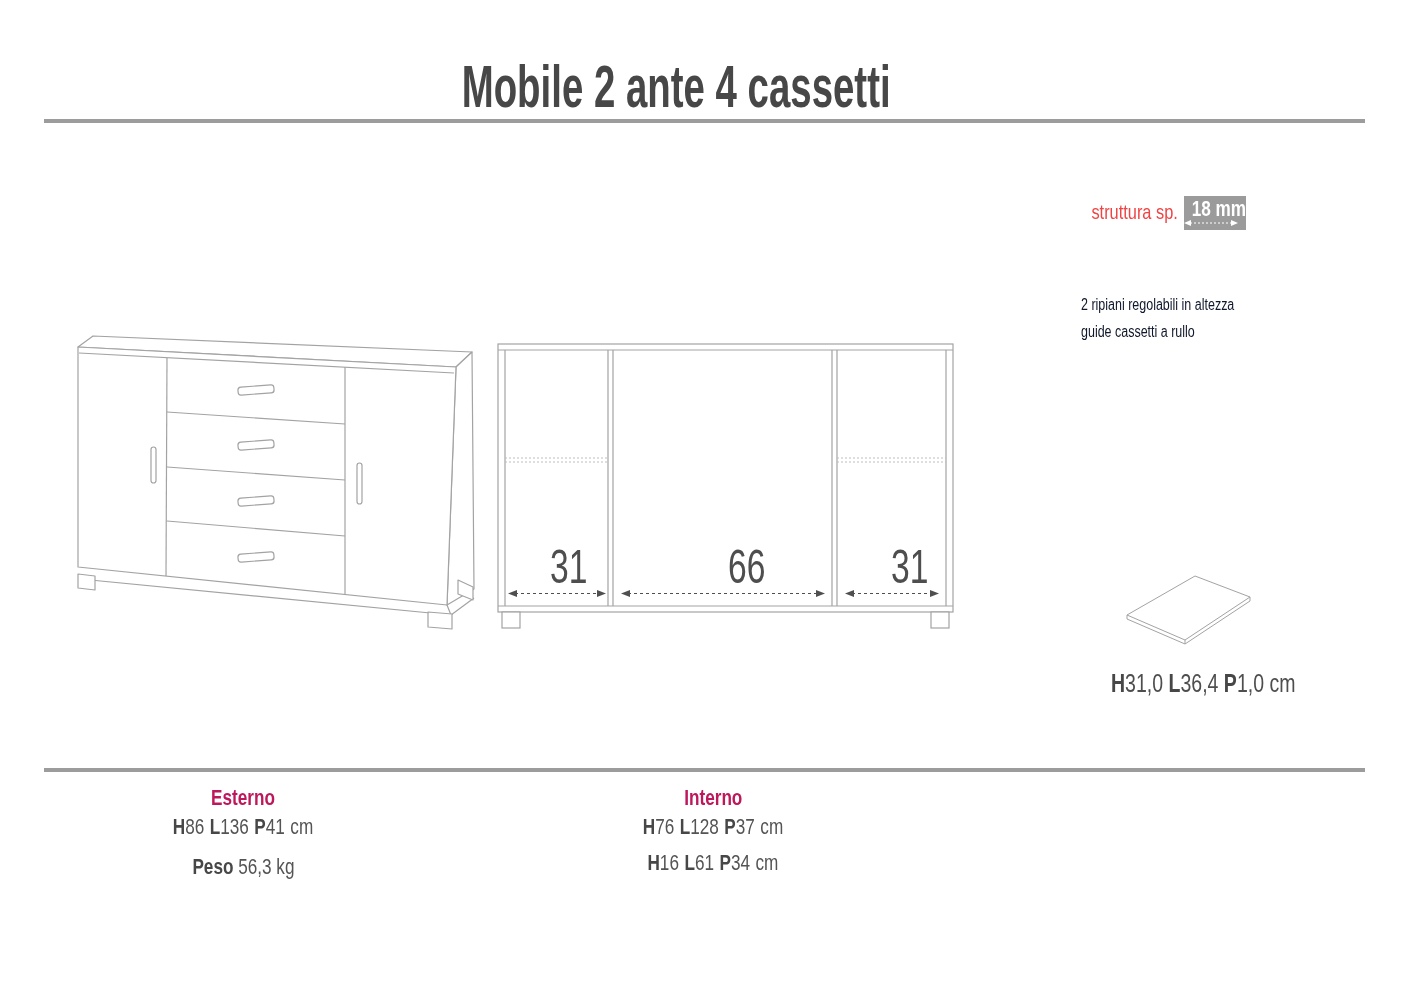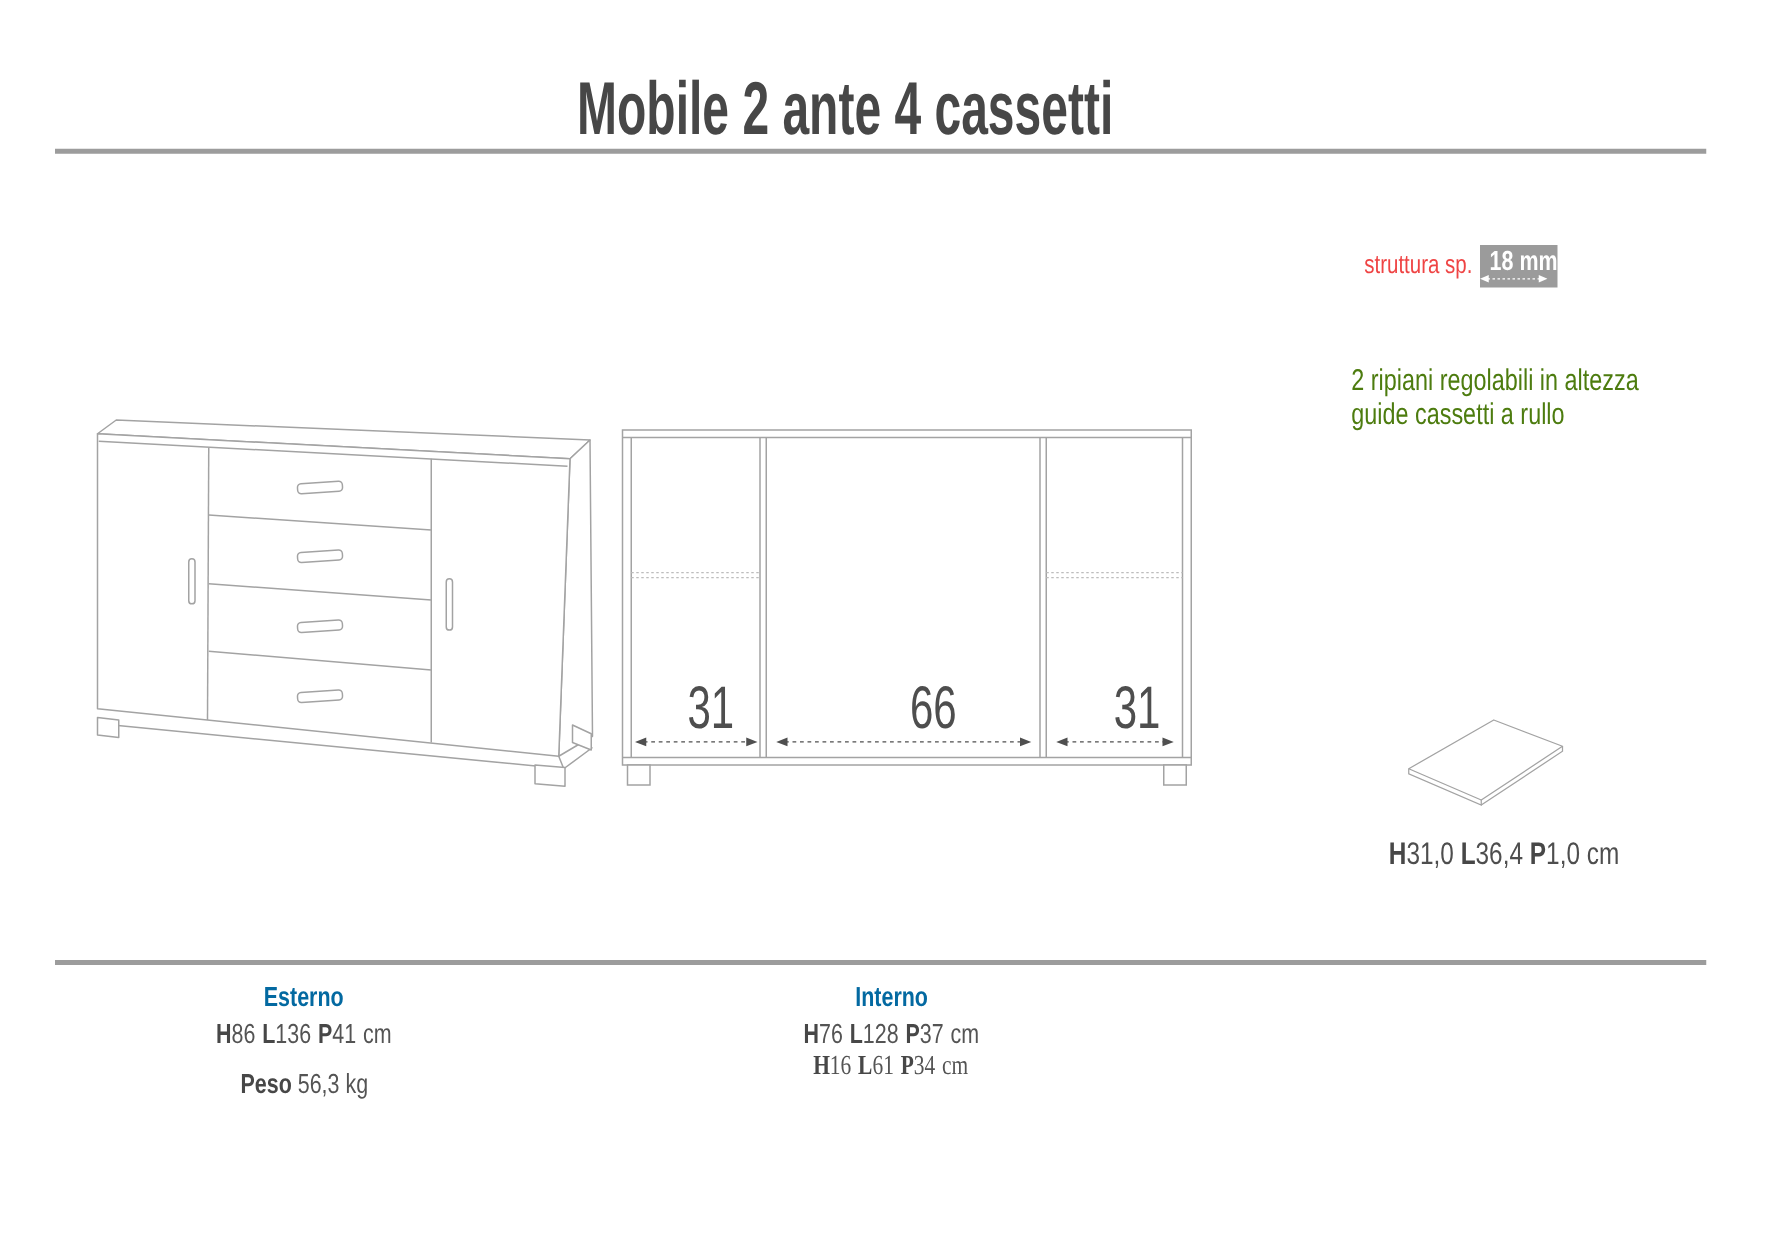--- a/index.html
+++ b/index.html
@@ -17,29 +17,29 @@
 
   .rule{left:44px;width:1321px;height:4px;background:#9c9c9c;}
   .rule-top{top:119px;}
   .rule-bottom{top:768px;}
 
   .struttura-row{top:200px;left:960px;width:218px;text-align:right;font-size:21px;line-height:24px;color:#ef4444;}
   .badge{top:196px;left:1184px;width:62px;height:34px;background:#9b9b9b;color:#ffffff;
          display:flex;flex-direction:column;align-items:flex-start;justify-content:center;gap:0px;}
   .badge .bt{font-size:22px;font-weight:700;line-height:20px;display:inline-block;transform:scaleX(0.78);white-space:nowrap;}
 
-  .features{top:291px;left:1081px;width:300px;font-size:24px;line-height:27px;color:#4d7c0f;}
+  .features{top:291px;left:1081px;width:300px;font-size:16px;line-height:27px;color:#0f172a;}
 
   .dim-num{top:543px;width:80px;text-align:center;font-size:48px;line-height:48px;color:#4e4e4e;padding-left:24px;}
   .dim-num .t{display:inline-block;transform:scaleX(0.70);transform-origin:50% 50%;}
 
   .shelf-text{top:671px;left:1085px;width:220px;text-align:center;font-size:25px;line-height:24px;color:#4e4e4e;}
 
   .col{text-align:center;font-size:22px;line-height:24px;color:#545454;}
-  .col .hd{font-weight:700;color:#0369a1;text-decoration:underline;}
+  .col .hd{font-weight:700;color:#be185d;text-decoration:underline;}
   .col .row{margin-top:5px;}
   .col .gap{margin-top:16px;text-align:center;}
   .col .gap2{margin-top:28px;}
   b,.bl{font-weight:700;color:#474747;}
   .val{margin-right:7px;}
   .val:last-of-type{margin-right:4px;}
   .esterno-col{top:786px;left:88px;width:310px;}
   .interno-col{top:786px;left:554px;width:318px;}
 
   svg{display:block;}
@@ -197,20 +197,20 @@
     </div>
   </div>
 
   <div class="abs col interno-col">
     <div class="hd"><span class="cond">Interno</span></div>
     <div class="row">
       <span class="cond">
         <span class="bl">H</span><span class="val">76</span><span class="bl">L</span><span class="val">128</span><span class="bl">P</span><span class="val">37</span><span class="unit">cm</span>
       </span>
     </div>
-    <div class="row" style="margin-top:1px;font-family:Liberation Serif, serif;">
+    <div class="row" style="margin-top:12px;">
       <span class="cond">
         <span class="bl">H</span><span class="val">16</span><span class="bl">L</span><span class="val">61</span><span class="bl">P</span><span class="val">34</span><span class="unit">cm</span>
       </span>
     </div>
   </div>
 
 </div>
 
 </body></html>

